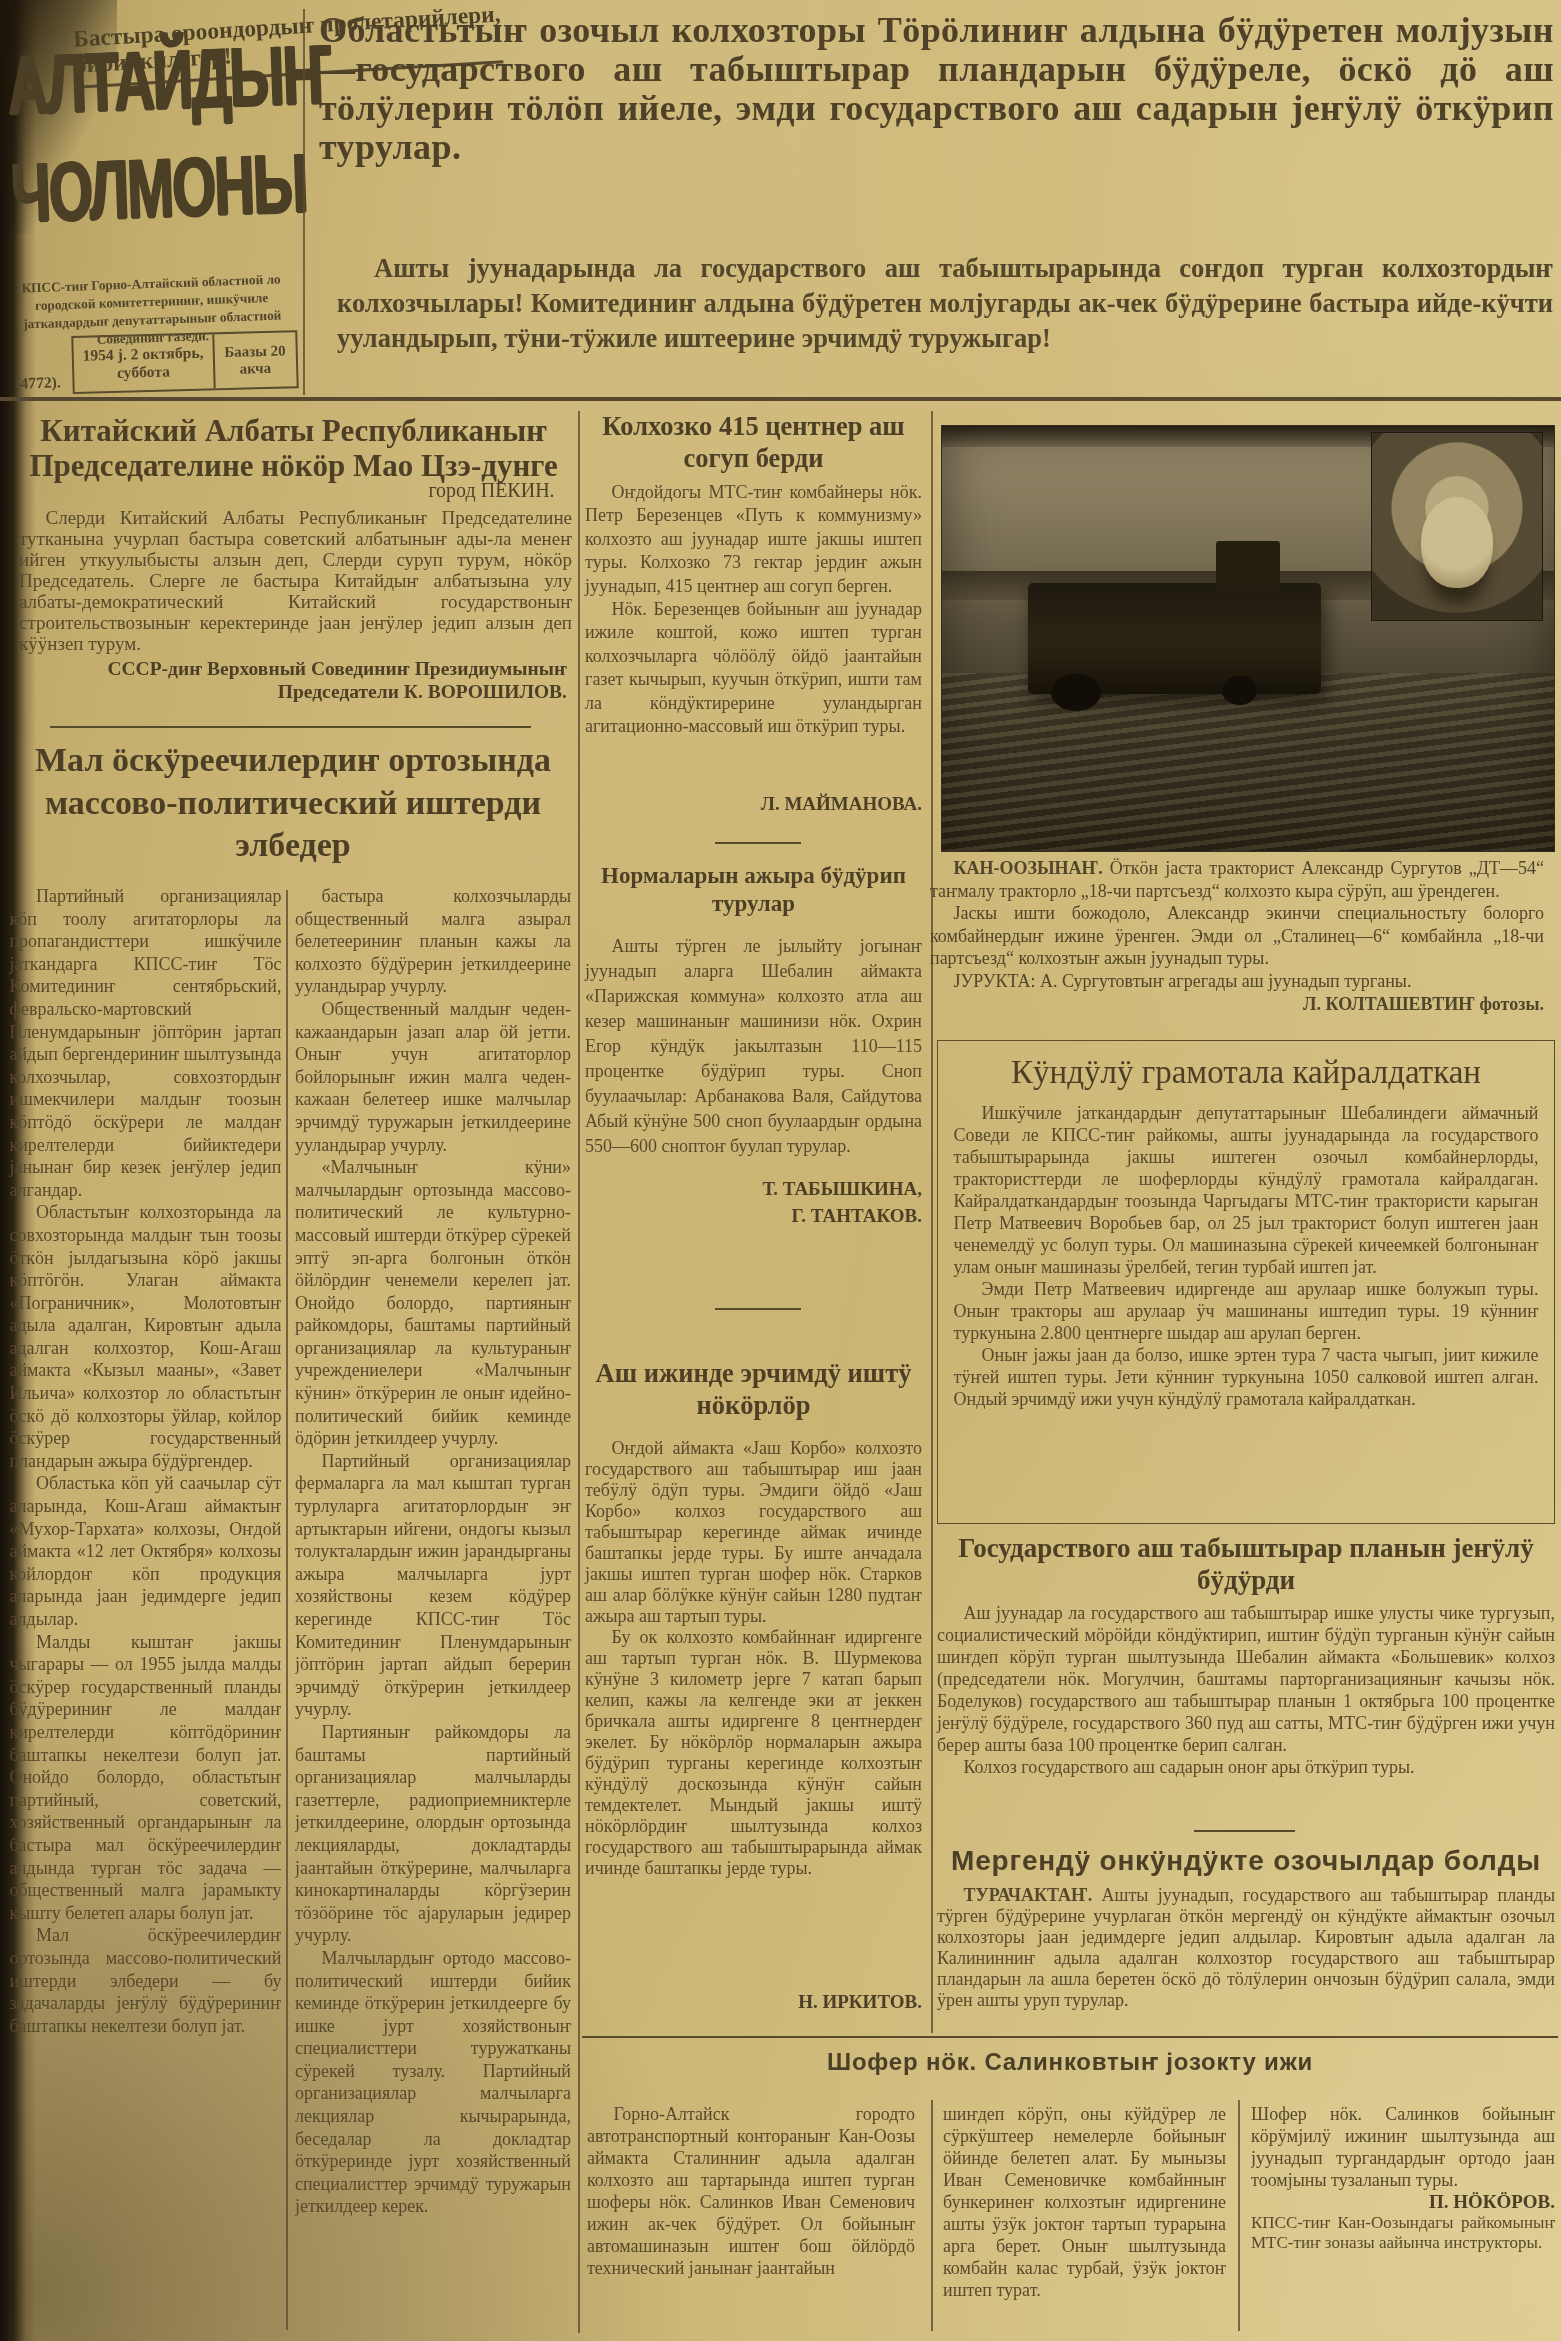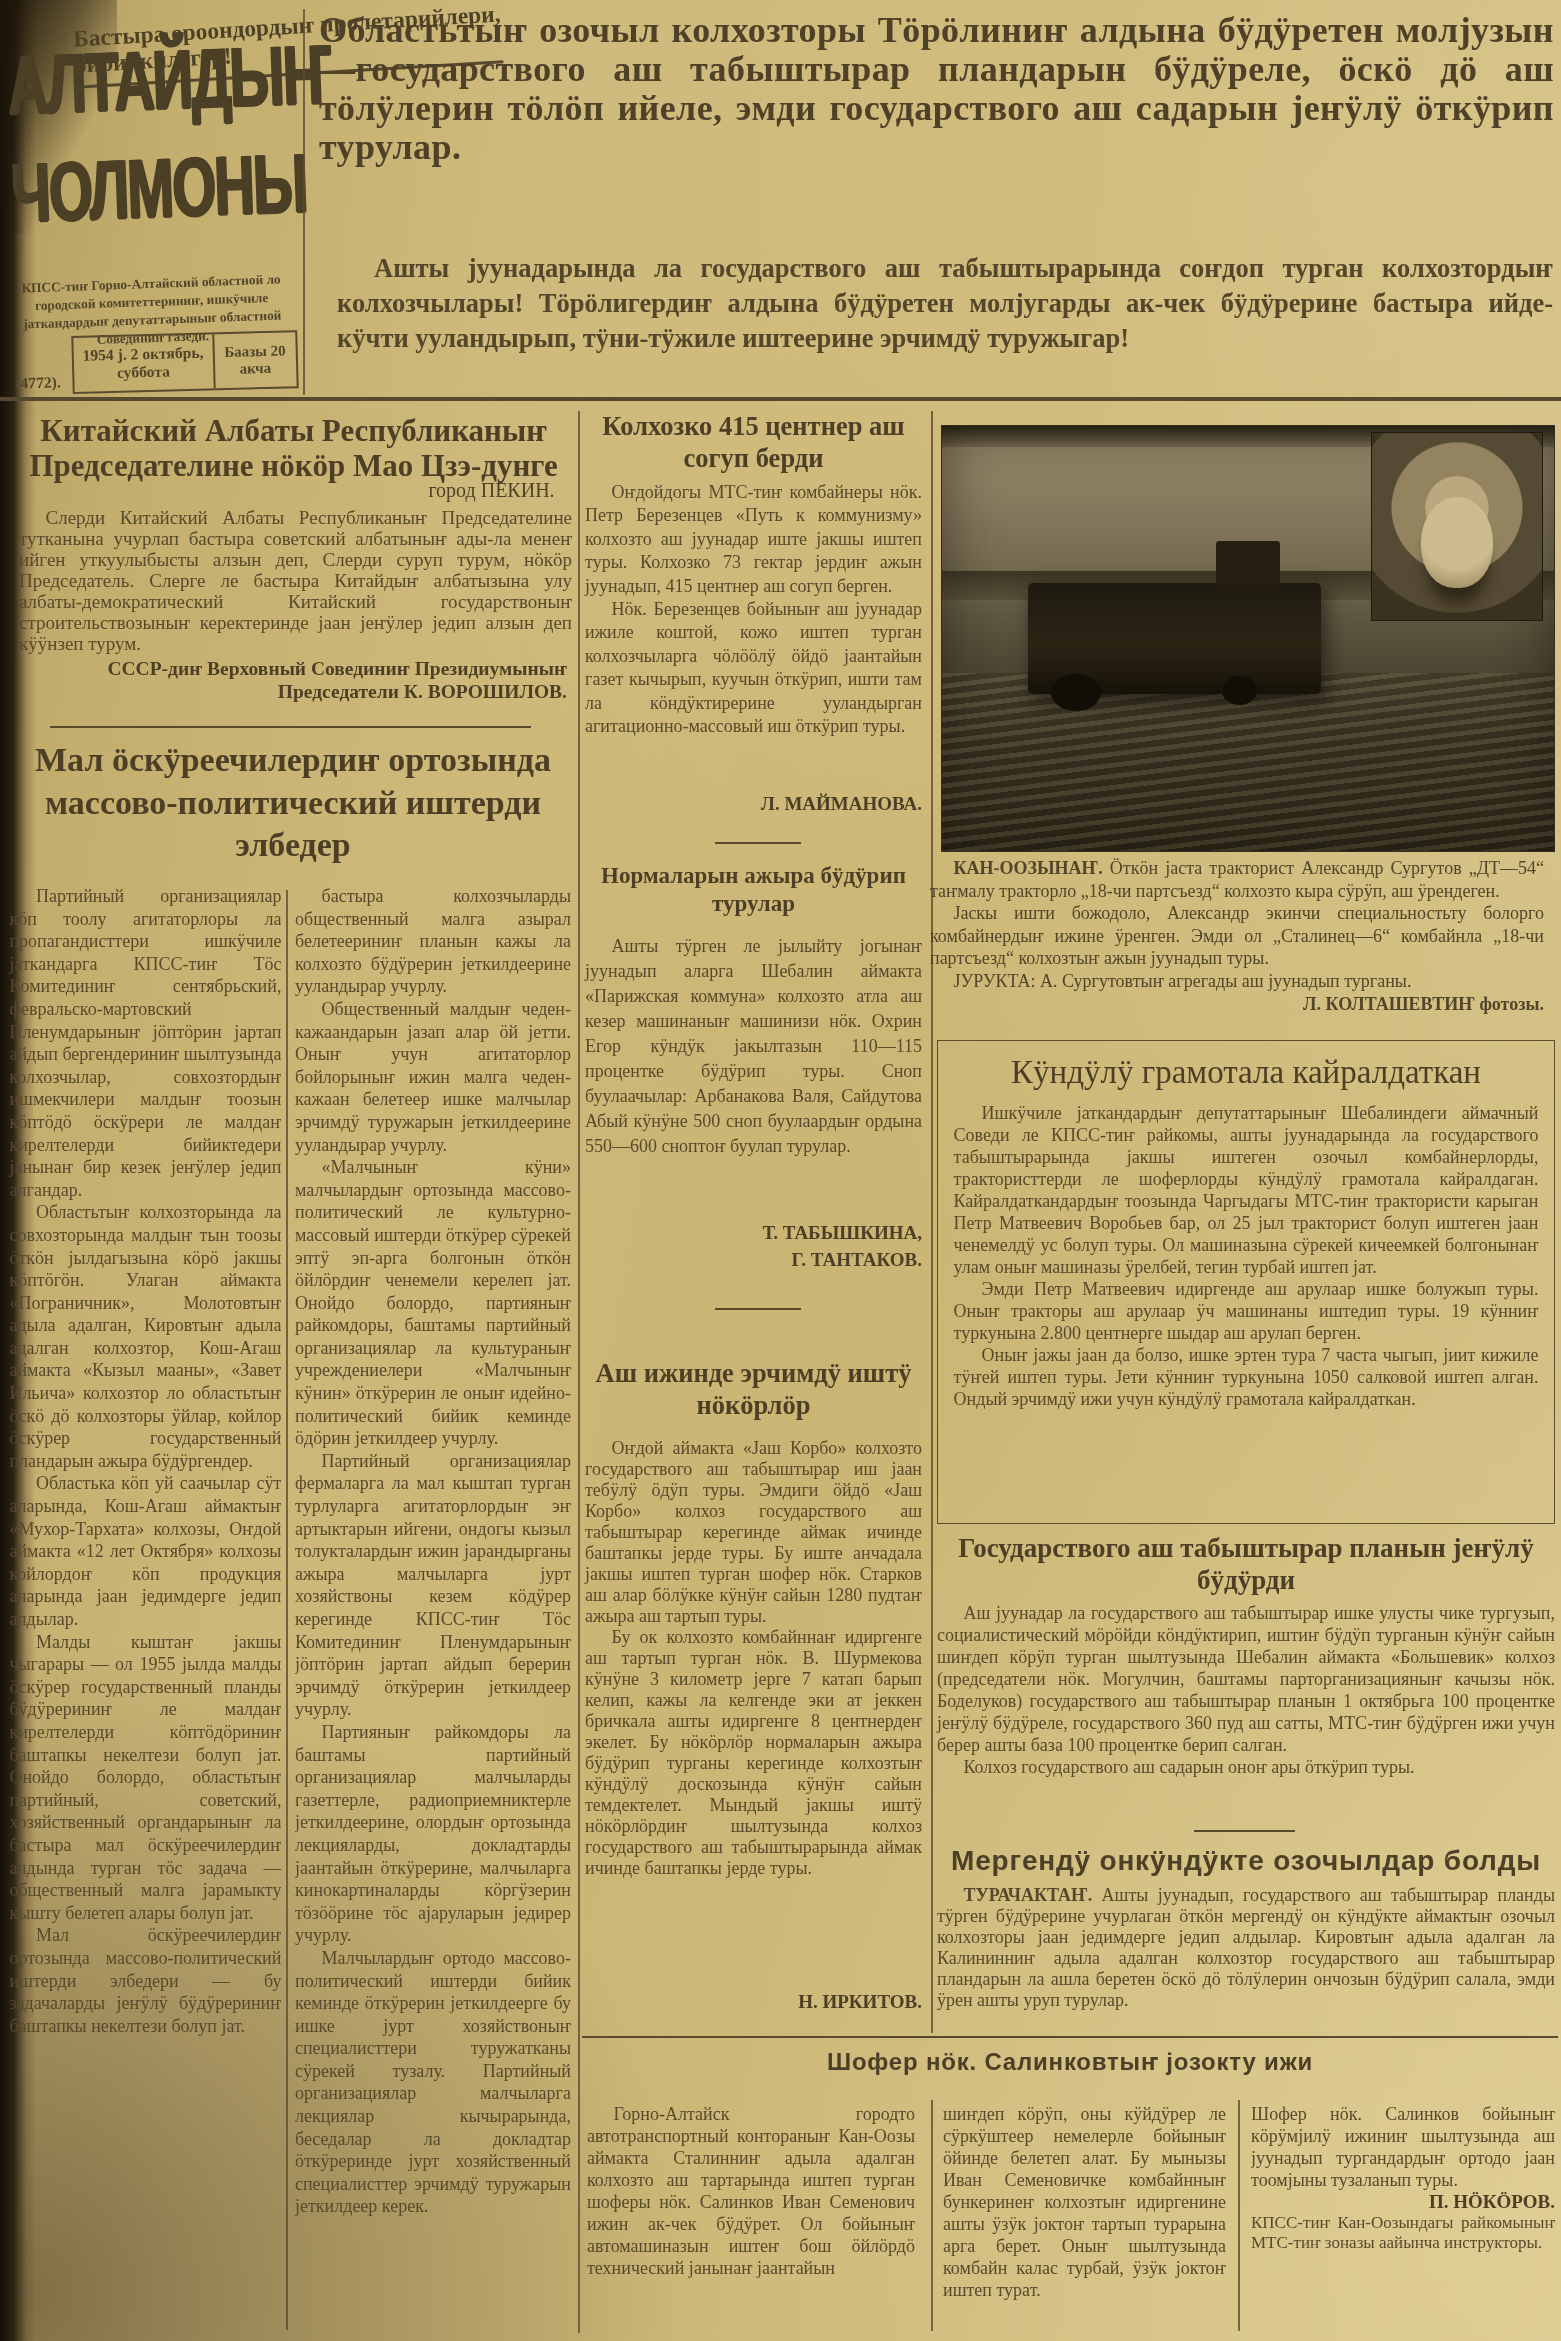--- a/index.html
+++ b/index.html
@@ -66,21 +66,21 @@
   #vrule2{left:931px;top:411px;height:1622px;}
   #vrule2b{left:931px;top:2100px;height:231px;}
   #vrule3{left:1238px;top:2100px;height:231px;}
   
   #k415T{left:585px;top:411px;width:337px;font-size:26.5px;line-height:1.2;}
   #k415B{left:585px;top:481px;width:337px;line-height:23.4px;}
   #k415S{left:585px;top:793px;width:337px;}
   #mini1{left:715px;top:842px;width:86px;}
   #normaT{left:585px;top:862px;width:337px;font-size:23px;line-height:1.2;}
   #normaB{left:585px;top:934px;width:337px;line-height:25px;}
-  #normaS{left:585px;top:1220px;width:337px;line-height:26.5px;}
+  #normaS{left:585px;top:1176px;width:337px;line-height:26.5px;}
   #mini2{left:715px;top:1308px;width:86px;}
   #ashT{left:585px;top:1358px;width:337px;font-size:26.5px;line-height:1.2;}
   #ashB{left:585px;top:1438px;width:337px;line-height:21px;}
   #ashS{left:585px;top:1991px;width:337px;}
   
   #photo{left:941px;top:425px;width:612px;height:425px;border:0.8px solid #342c1d;
     background:linear-gradient(180deg,#978a6b 0%,#897d60 16%,#766c52 32%,#5d553f 46%,#4a4330 60%,#3a3424 76%,#2f2a1b 100%);
     box-shadow:inset 0 0 55px rgba(20,15,8,.55);}
   .treeline{position:absolute;left:0;top:34%;width:100%;height:7%;
     background:linear-gradient(180deg,rgba(40,34,20,.75),rgba(60,52,32,.35));}
@@ -142,21 +142,21 @@
   <div class="abs" id="issuerow">
     <div class="issue-no">(4772).</div>
     <div class="date-box">
       <div class="date-cell">1954 ј. 2 октябрь, суббота</div>
       <div class="price-cell">Баазы 20 акча</div>
     </div>
   </div>
   <div class="abs vrule" id="mvrule"></div>
 
   <div class="abs" id="lead">Областьтыҥ озочыл колхозторы Тӧрӧлиниҥ алдына бӱдӱретен молјузын—государствого аш табыштырар пландарын бӱдӱреле, ӧскӧ дӧ аш тӧлӱлерин тӧлӧп ийеле, эмди государствого аш садарын јеҥӱлӱ ӧткӱрип турулар.</div>
-  <div class="abs" id="appeal">Ашты јуунадарында ла государствого аш табыштырарында соҥдоп турган колхозтордыҥ колхозчылары! Тӧрӧлигердиҥ алдына бӱдӱретен молјугарды ак-чек бӱдӱрерине бастыра ийде-кӱчти ууландырып, тӱни-тӱжиле иштеерине эрчимдӱ туружыгар!</div>
+  <div class="abs" id="appeal">Ашты јуунадарында ла государствого аш табыштырарында соҥдоп турган колхозтордыҥ колхозчылары! Комитединиҥ алдына бӱдӱретен молјугарды ак-чек бӱдӱрерине бастыра ийде-кӱчти ууландырып, тӱни-тӱжиле иштеерине эрчимдӱ туружыгар!</div>
   <div class="abs" id="toprule"></div>
 
   <div class="abs hl" id="maoTitle">Китайский Албаты Республиканыҥ Председателине нӧкӧр Мао Цзэ-дунге</div>
   <div class="abs" id="maoDate">город ПЕКИН.</div>
   <div class="abs body-text" id="maoBody">
     <p>Слерди Китайский Албаты Республиканыҥ Председателине тутканына учурлап бастыра советский албатыныҥ ады-ла менеҥ ийген уткуулыбысты алзын деп, Слерди суруп турум, нӧкӧр Председатель. Слерге ле бастыра Китайдыҥ албатызына улу албаты-демократический Китайский государствоныҥ строительствозыныҥ керектеринде јаан јеҥӱлер једип алзын деп кӱӱнзеп турум.</p>
   </div>
   <div class="abs sig" id="maoSig">
     <div>СССР-диҥ Верховный Совединиҥ Президиумыныҥ</div>
     <div>Председатели К. ВОРОШИЛОВ.</div>

